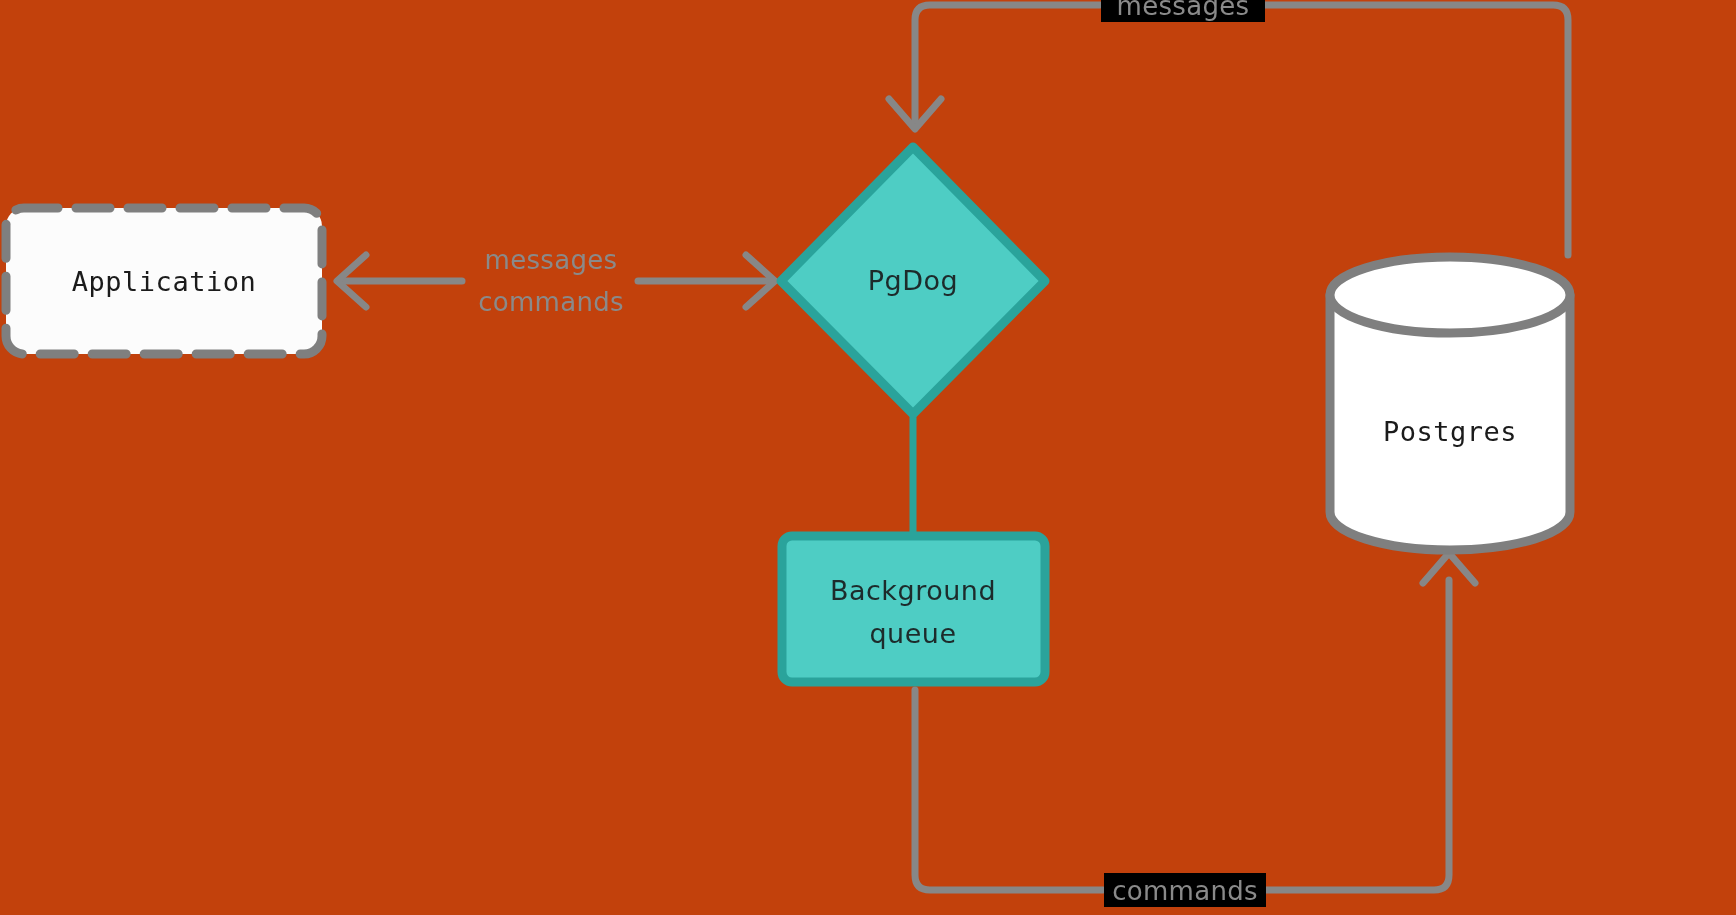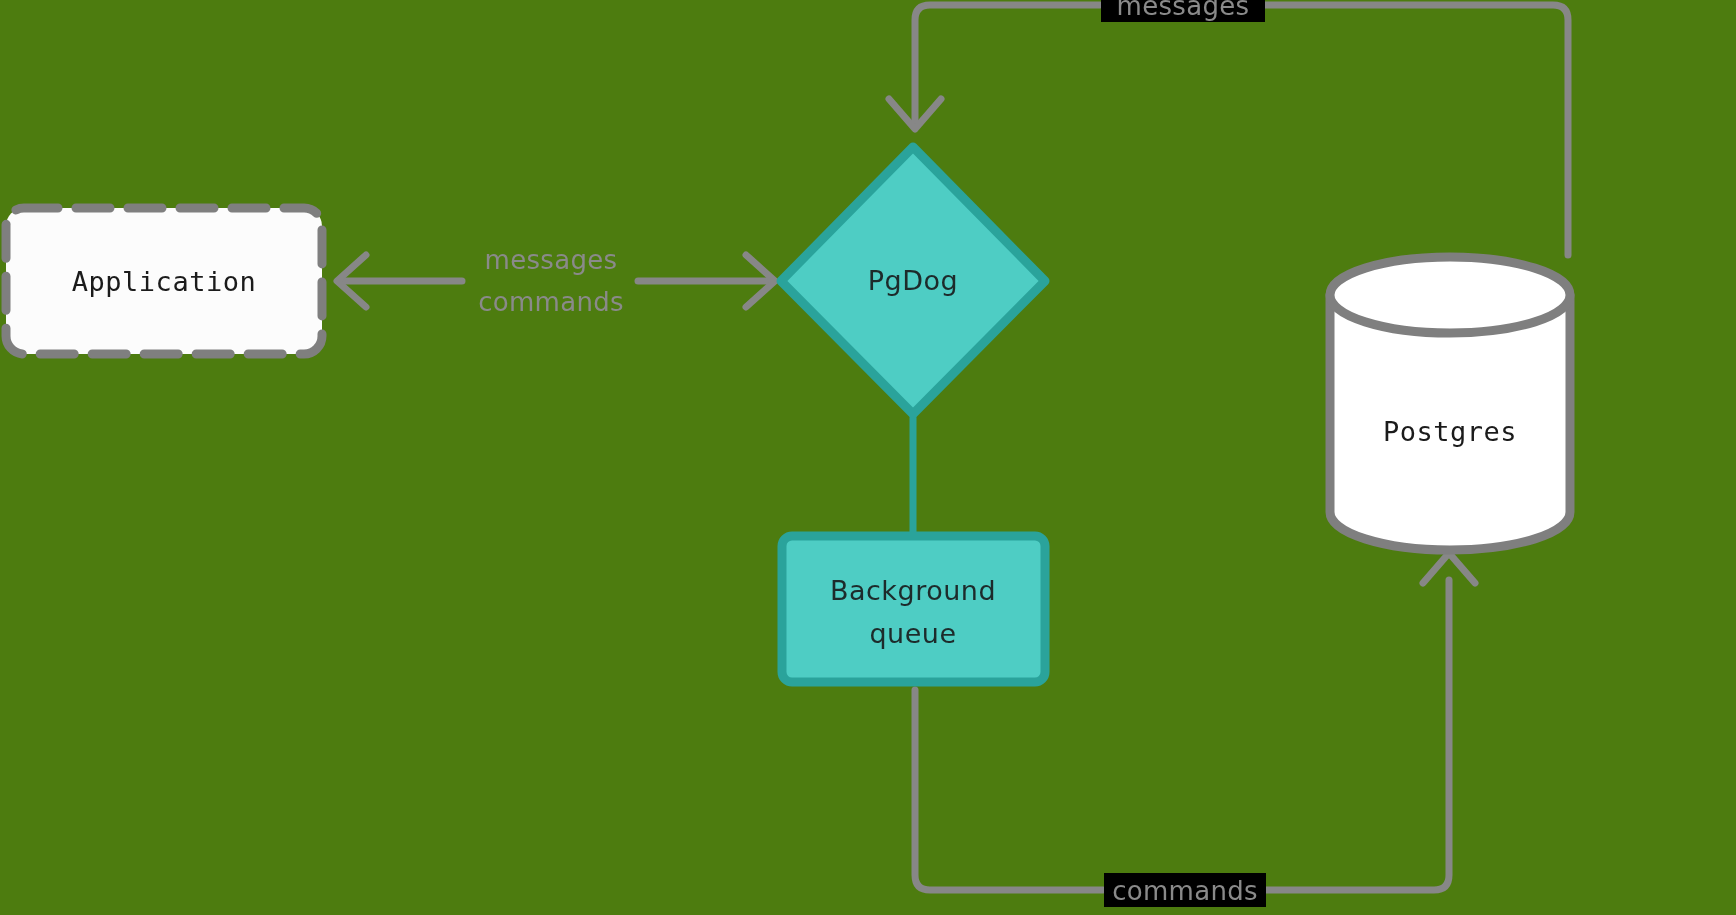--- a/index.html
+++ b/index.html
@@ -11,21 +11,21 @@
   body {
     width: 1736px;
     height: 915px;
     overflow: hidden;
     font-family: "DejaVu Sans Mono", monospace;
   }
   #canvas {
     position: relative;
     width: 1736px;
     height: 915px;
-    background: #4d7c0f;
+    background: #c2410c;
   }
   svg.diagram {
     position: absolute;
     top: 0;
     left: 0;
     width: 1736px;
     height: 915px;
     display: block;
   }
   .node-label {

